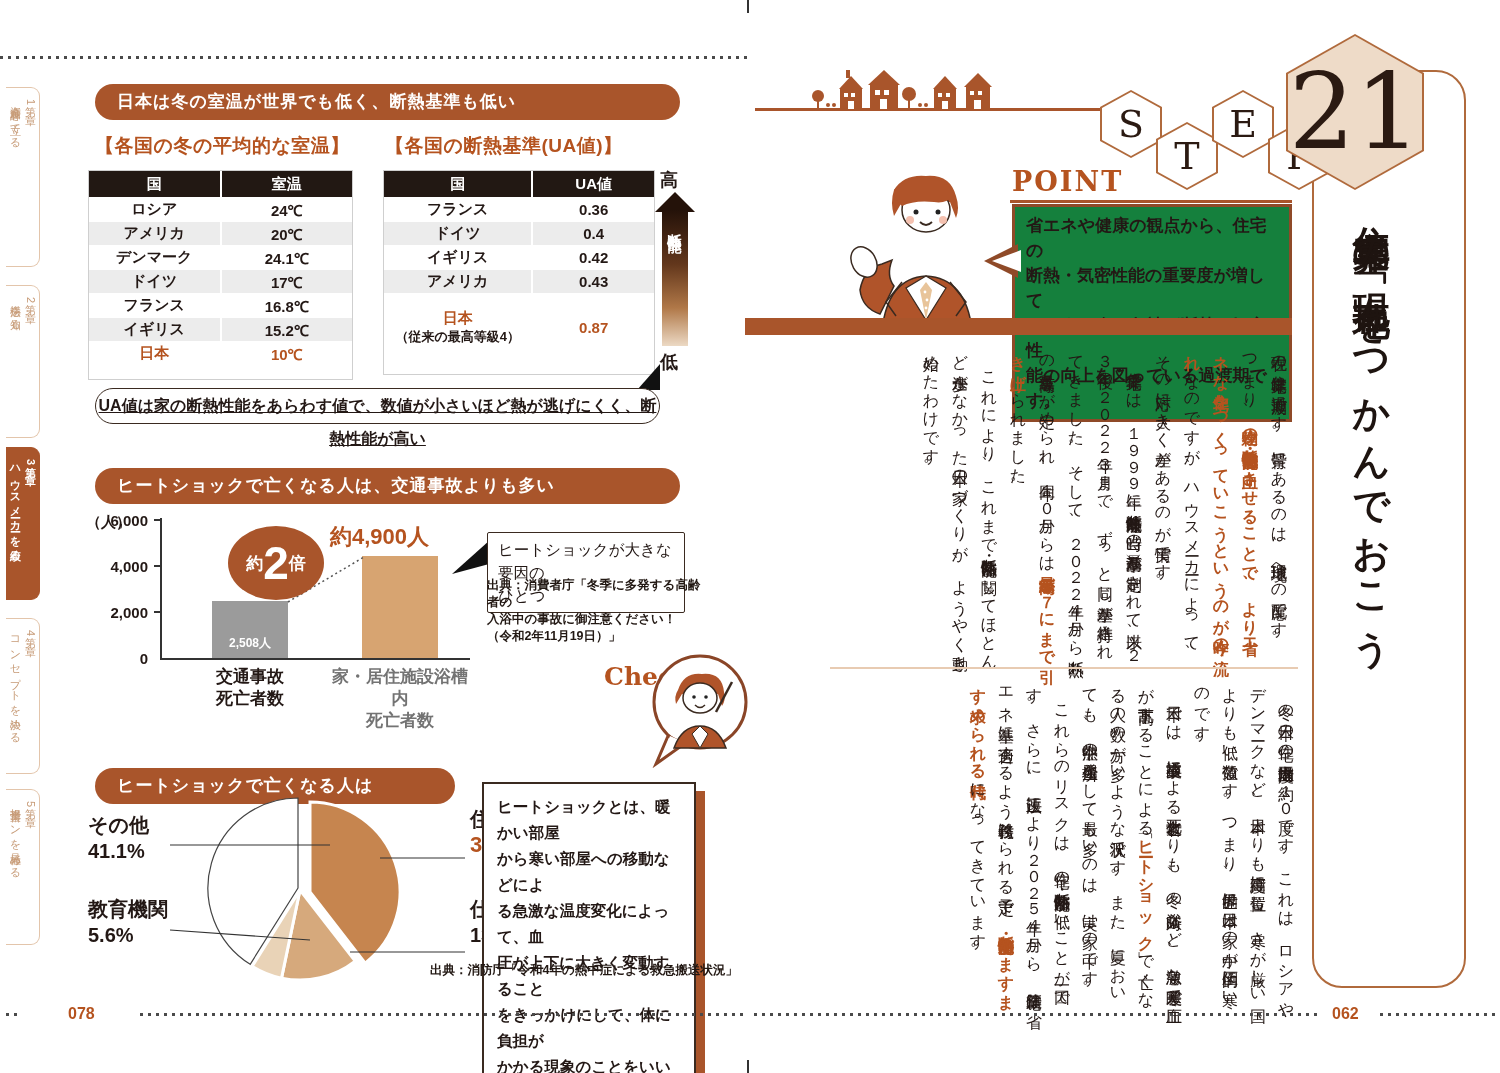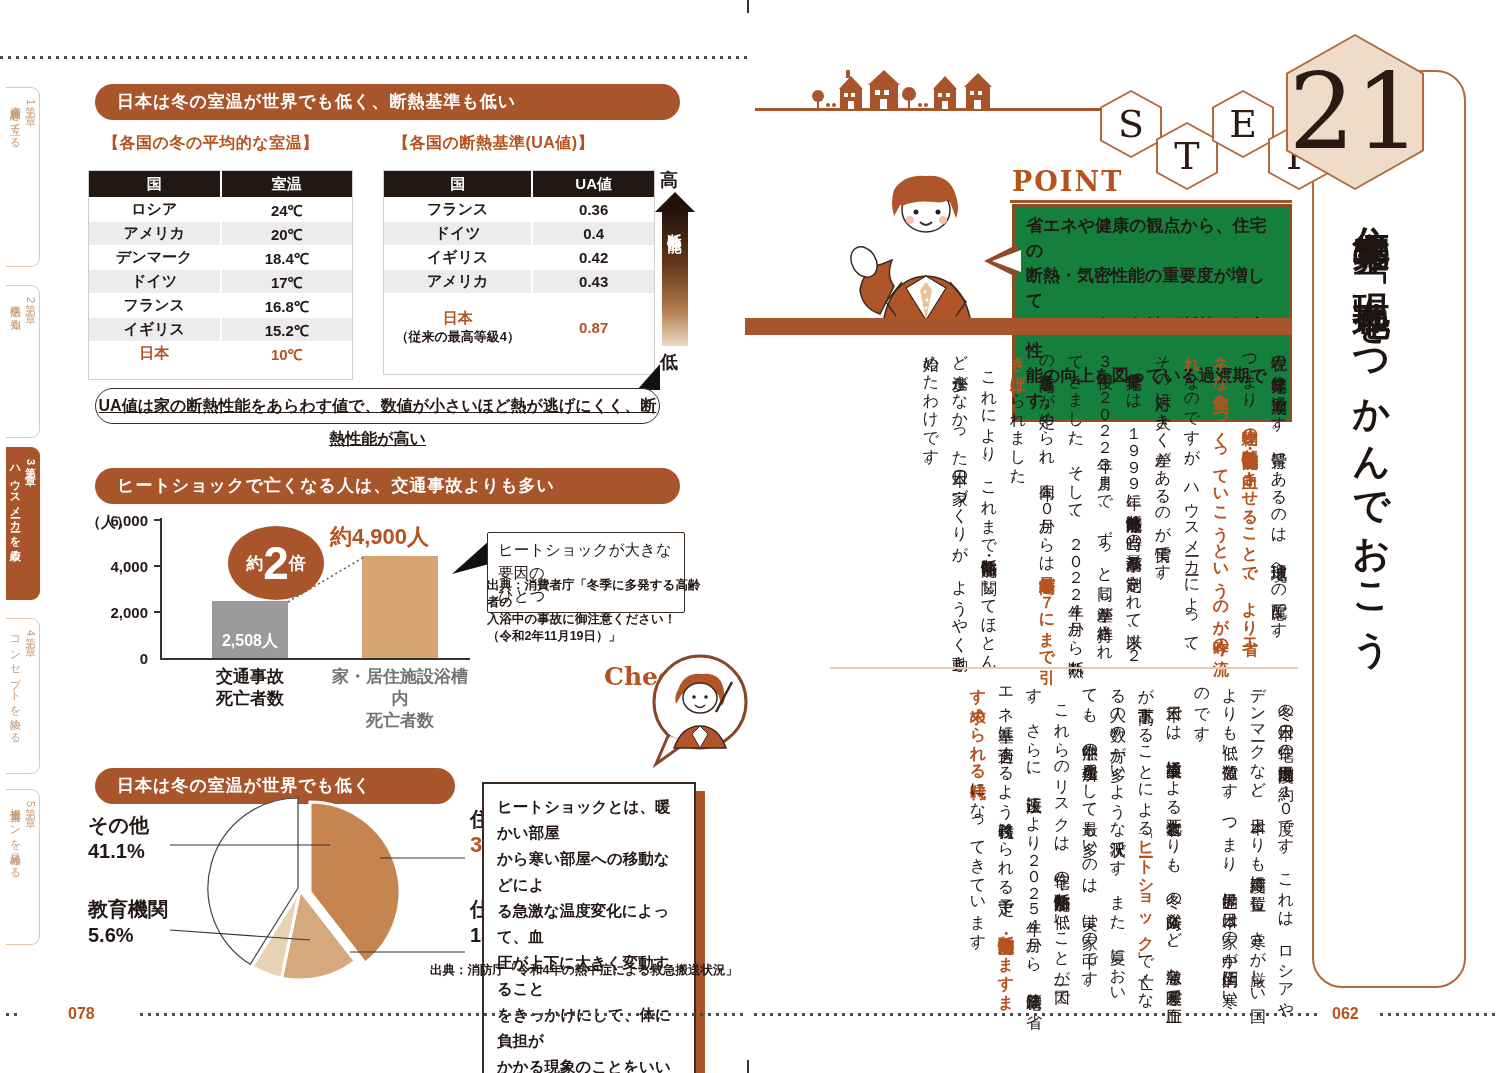--- a/index.html
+++ b/index.html
@@ -5,21 +5,21 @@
   html,body{margin:0;padding:0;background:#e8e8e8;}
   *{box-sizing:border-box;}
   #spread{position:relative;width:1500px;height:1073px;background:#ffffff;overflow:hidden;
           font-family:"Liberation Sans",sans-serif;color:#231815;}
   .abs{position:absolute;}
   .dots{height:3px;background:repeating-linear-gradient(90deg,#4a4a4a 0 3px,transparent 3px 8px);}
   .tick{width:2px;background:#333;}
   
   .hbar{background:#a9552b;color:#fff;font-weight:bold;font-size:17px;line-height:36px;
         height:36px;border-radius:18px;padding-left:22px;letter-spacing:1px;}
-  .subtitle{color:#b5531f;font-weight:bold;font-size:16px;letter-spacing:0.5px;margin-left:8px;}
+  .subtitle{color:#b5531f;font-weight:bold;font-size:19px;letter-spacing:0.5px;}
   
   .dtable{border:1px solid #cfcfcf;background:#fff;}
   .trow{display:flex;gap:2px;margin-bottom:1px;}
   .trow:last-child{margin-bottom:14px;}
   .tcell{display:flex;align-items:center;justify-content:center;font-weight:bold;font-size:15px;height:23px;}
   .thead .tcell{background:#221813;color:#fff;height:26px;}
   .zeb0 .tcell{background:#fff;}
   .zeb1 .tcell{background:#ececec;}
   .jp{color:#b5531f;}
   .c50{width:50%;} .c55{width:55%;} .c45{width:45%;}
@@ -117,21 +117,21 @@
     <div class="trow zeb0">
         <div class="tcell c50">ロシア</div>
         <div class="tcell c50">24℃</div>
       </div>
     <div class="trow zeb1">
         <div class="tcell c50">アメリカ</div>
         <div class="tcell c50">20℃</div>
       </div>
     <div class="trow zeb0">
         <div class="tcell c50">デンマーク</div>
-        <div class="tcell c50">18.4℃</div>
+        <div class="tcell c50">24.1℃</div>
       </div>
     <div class="trow zeb1">
         <div class="tcell c50">ドイツ</div>
         <div class="tcell c50">17℃</div>
       </div>
     <div class="trow zeb0">
         <div class="tcell c50">フランス</div>
         <div class="tcell c50">16.8℃</div>
       </div>
     <div class="trow zeb1">
@@ -189,21 +189,21 @@
   <div class="abs" style="left:100px;top:558px;width:48px;text-align:right;font-size:15px;font-weight:bold;">4,000</div>
   <div class="abs" style="left:100px;top:604px;width:48px;text-align:right;font-size:15px;font-weight:bold;">2,000</div>
   <div class="abs" style="left:100px;top:650px;width:48px;text-align:right;font-size:15px;font-weight:bold;">0</div>
   <div class="abs axis" style="left:160px;top:518px;width:2px;height:142px;"></div>
   <div class="abs axis" style="left:154px;top:519px;width:6px;height:1.5px;"></div>
   <div class="abs axis" style="left:154px;top:565px;width:6px;height:1.5px;"></div>
   <div class="abs axis" style="left:154px;top:611px;width:6px;height:1.5px;"></div>
   <div class="abs axis" style="left:160px;top:658px;width:310px;height:2px;"></div>
 
   <div class="abs" style="left:212px;top:601px;width:76px;height:57px;background:#9b9b9b;display:flex;align-items:flex-end;justify-content:center;">
-    <span style="color:#fff;font-size:16px;font-weight:bold;margin-bottom:6px;">2,508人</span>
+    <span style="color:#fff;font-size:12px;font-weight:bold;margin-bottom:6px;">2,508人</span>
   </div>
   <div class="abs" style="left:362px;top:556px;width:76px;height:102px;background:#d7a471;"></div>
   <div class="abs" style="left:330px;top:522px;font-size:22px;font-weight:bold;color:#b5531f;">約4,900人</div>
 
   <svg class="abs" style="left:280px;top:548px;" width="92" height="62">
     <line x1="8" y1="54" x2="84" y2="9" stroke="#555" stroke-width="1.5" stroke-dasharray="2,3"></line>
   </svg>
 
   <div class="abs badge" style="left:228px;top:526px;width:96px;height:74px;">
     <span style="font-size:17px;font-weight:bold;">約</span>
@@ -231,21 +231,21 @@
     <path d="M28,38 q6,-18 24,-16 q20,-2 22,18 q2,8 -2,14 l-4,-12 q-18,4 -36,0 l-6,10 q-2,-8 2,-14z" fill="#b0542a"></path>
     <ellipse cx="50" cy="46" rx="17" ry="15" fill="#fff" stroke="#3a2a20" stroke-width="1.5"></ellipse>
     <circle cx="44" cy="45" r="1.8" fill="#222"></circle>
       <circle cx="56" cy="45" r="1.8" fill="#222"></circle>
     <path d="M45,53 q5,5 10,0" stroke="#3a2a20" stroke-width="1.5" fill="none"></path>
     <path d="M24,96 q8,-22 26,-22 q18,0 26,22z" fill="#b0542a" stroke="#3a2a20" stroke-width="1.5"></path>
     <polygon points="50,74 42,82 50,96 58,82" fill="#fff" stroke="#3a2a20" stroke-width="1"></polygon>
     <line x1="66" y1="60" x2="82" y2="30" stroke="#3a2a20" stroke-width="2.5"></line>
   </svg>
 
-  <div class="abs hbar" style="left:95px;top:768px;width:360px;">日本は冬の室温が世界でも低く</div>
+  <div class="abs hbar" style="left:95px;top:768px;width:360px;">ヒートショックで亡くなる人は</div>
 
   <svg class="abs" style="left:195px;top:790px;" width="210" height="200" viewBox="-105 -100 210 200">
     <g transform="translate(10,2)">
       <path d="M0,0 L0,-90 A90,90 0 0 1 55.2,71.1 Z" fill="#c6854f" stroke="#fff" stroke-width="3"></path>
     </g>
     <path d="M0,0 L55.2,71.1 A90,90 0 0 1 -18.5,88.1 Z" fill="#d6a97c" stroke="#fff" stroke-width="3"></path>
     <path d="M0,0 L-18.5,88.1 A90,90 0 0 1 -47.8,76.3 Z" fill="#e9d3b7" stroke="#fff" stroke-width="3"></path>
     <path d="M-2,-2 L-49.8,74.3 A90,90 0 0 1 -2,-92 Z" fill="#fff" stroke="#444" stroke-width="1.2"></path>
   </svg>
 

